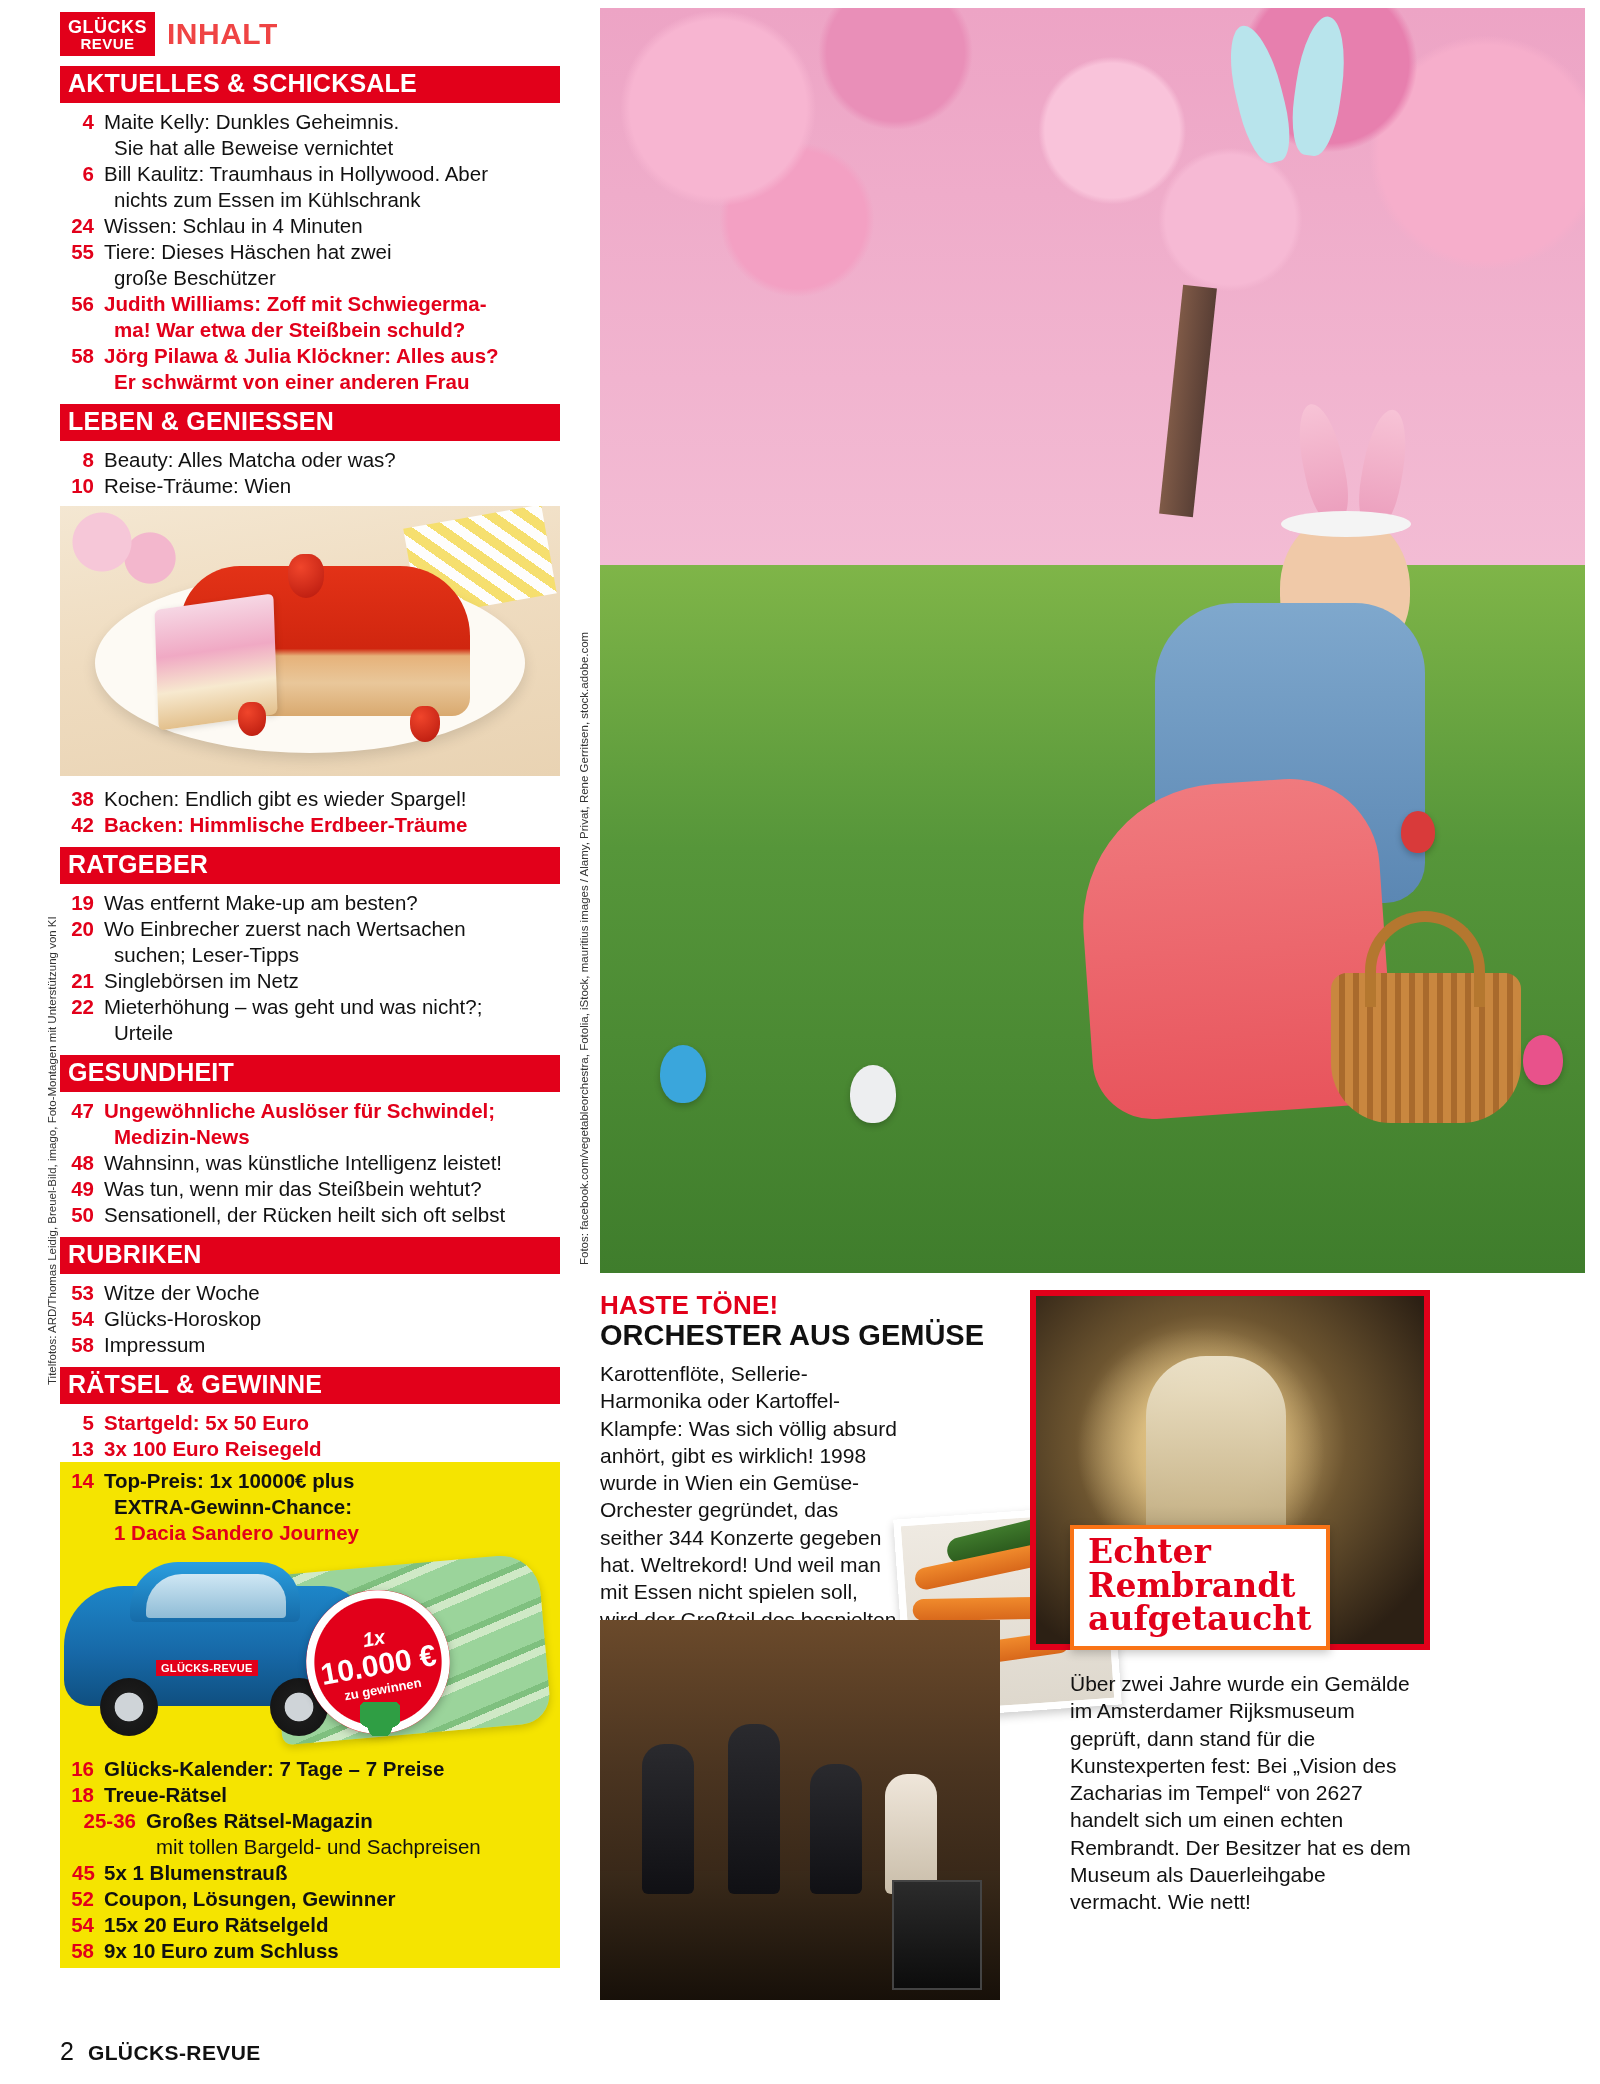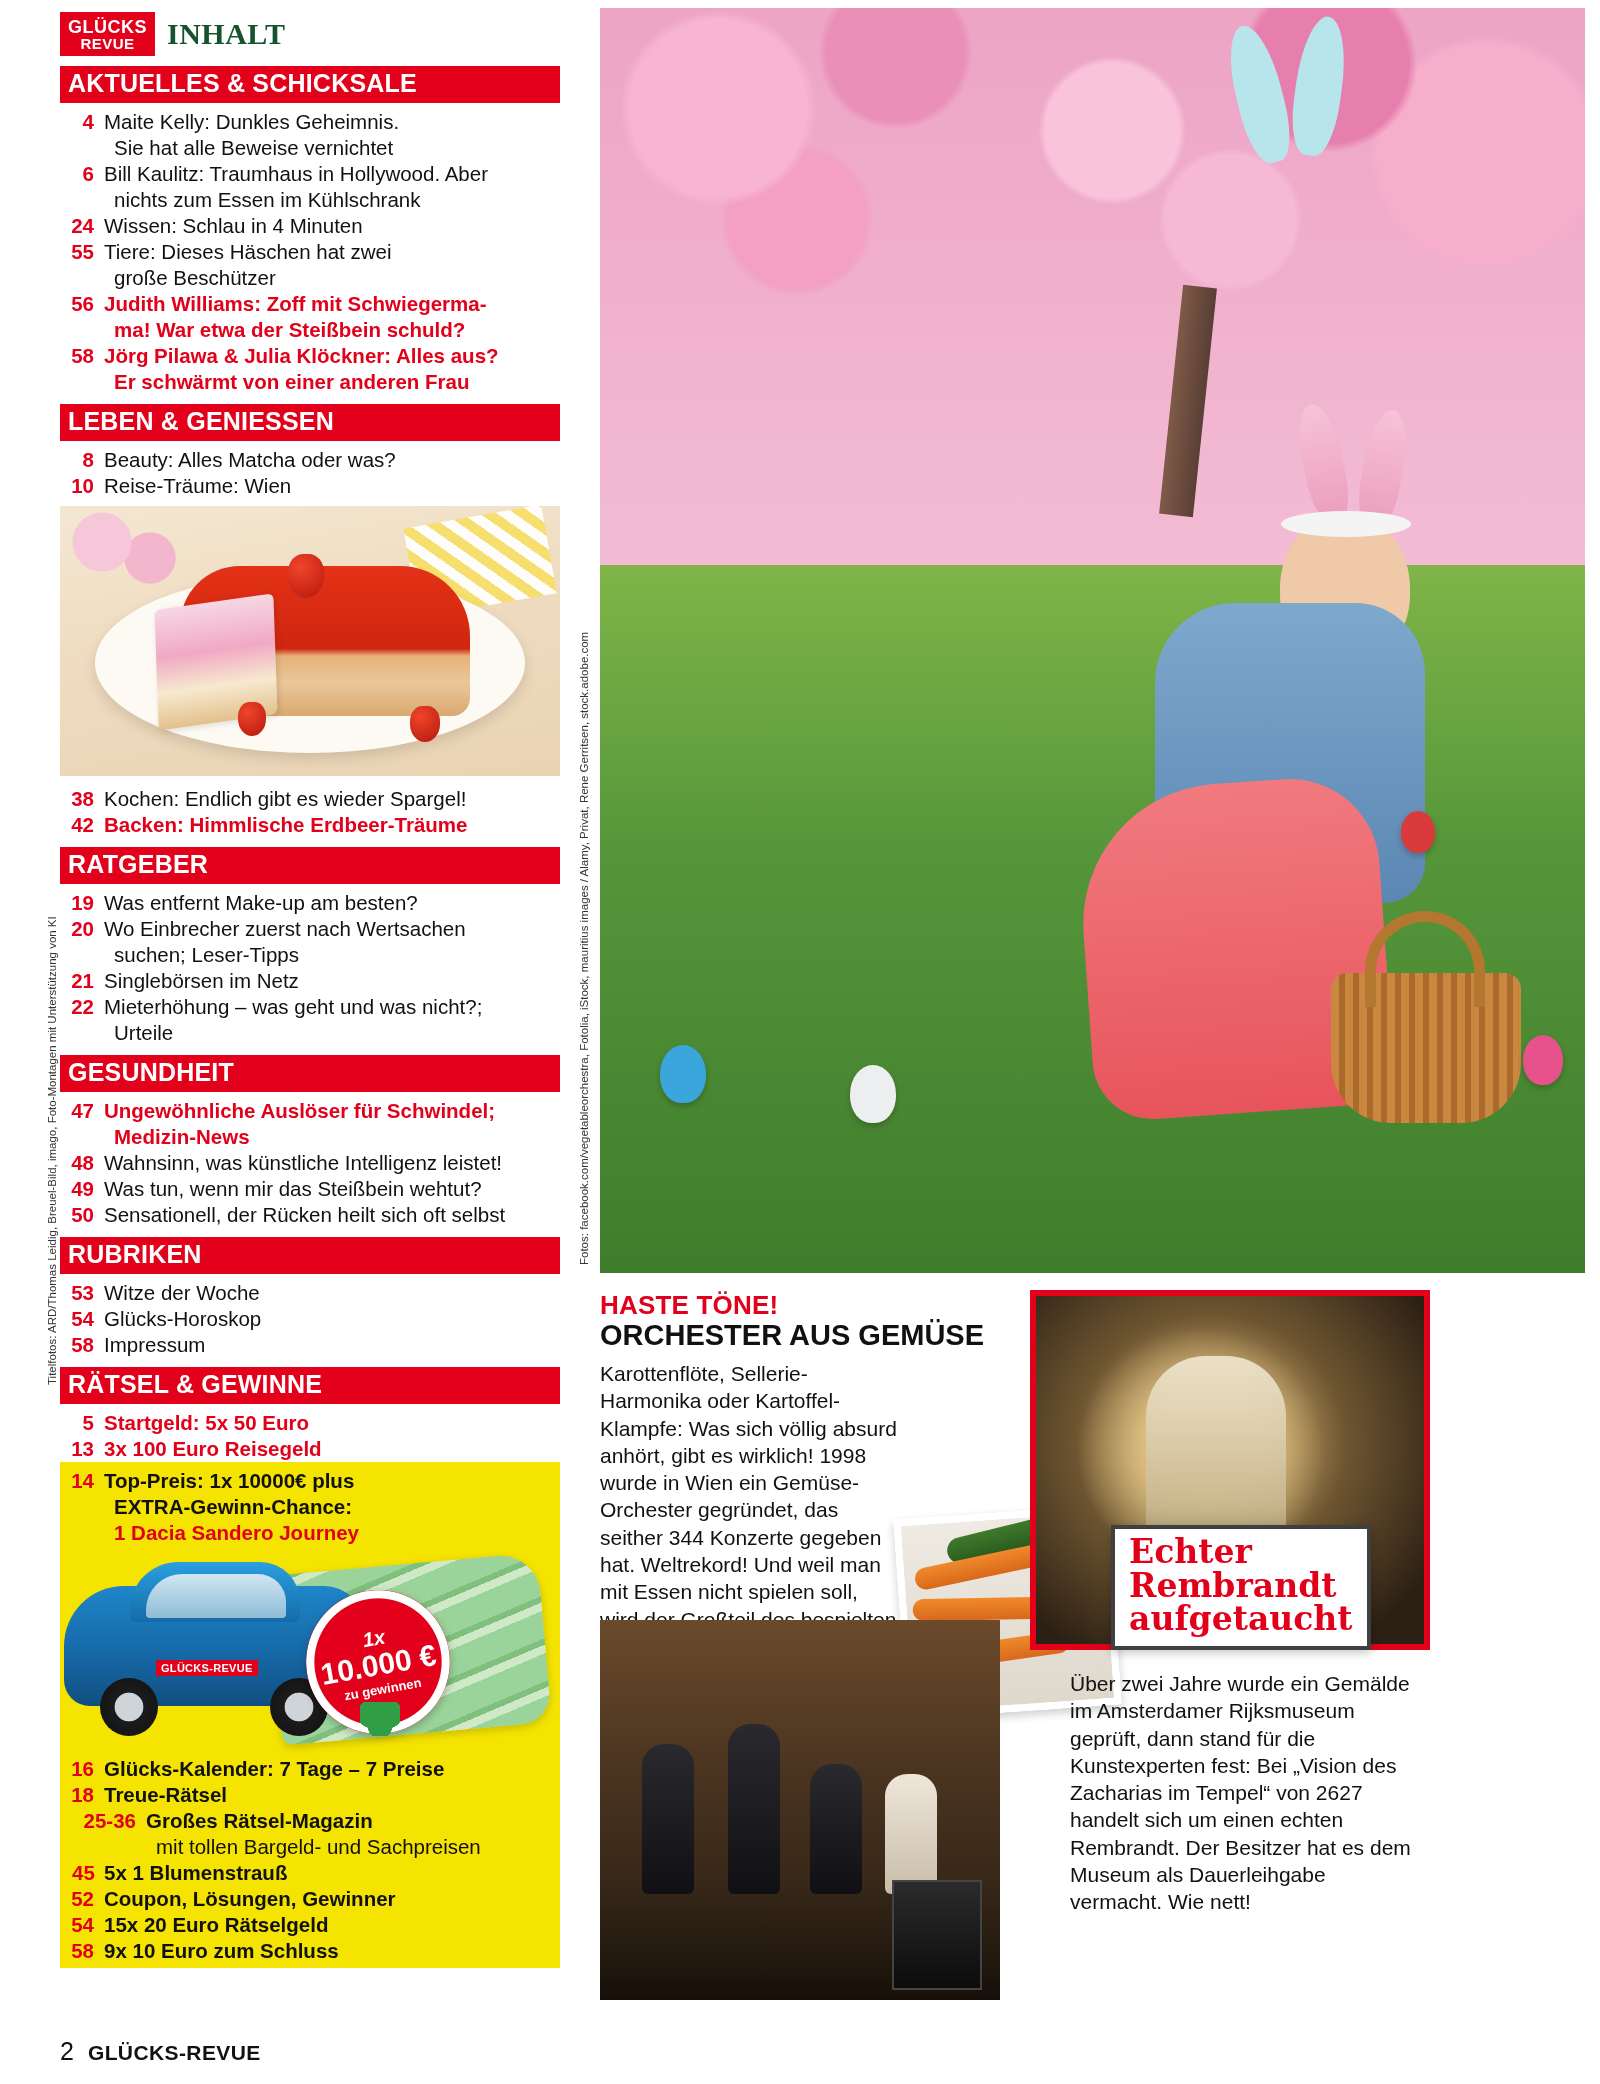--- a/index.html
+++ b/index.html
@@ -40,25 +40,24 @@
     font-weight: bold;
     line-height: 1.0;
     padding: 6px 8px 5px 8px;
     text-align: center;
     font-size: 17px;
     letter-spacing: 0.5px;
   }
   .logo-box .l1 { display: block; font-size: 18px; }
   .logo-box .l2 { display: block; font-size: 15px; }
   .masthead-title {
-    color: #14532d;
+    color: #ef4444;
     font-size: 30px;
     font-weight: bold;
     letter-spacing: 0.5px;
-    font-family: Liberation Serif, serif;
   }
 
   
   .section-bar {
     background: #e2001a;
     color: #ffffff;
     font-size: 25px;
     font-weight: bold;
     padding: 3px 8px 5px 8px;
     letter-spacing: 0.2px;
@@ -500,24 +499,23 @@
   }
   .rembrandt-frame .glow {
     position: absolute; left: 40px; top: 30px;
     width: 250px; height: 250px;
     background: radial-gradient(circle, rgba(255,226,160,0.45) 0 35%, transparent 70%);
   }
   .rembrandt-badge {
     position: absolute;
     left: 470px; top: 235px;
     background: #ffffff;
-    border: 4px solid #404040;
+    border: 4px solid #f97316;
     padding: 6px 14px 10px 14px;
     box-shadow: 0 3px 9px rgba(0,0,0,0.22);
-    margin-left: 41px;
   }
   .rembrandt-badge div {
     color: #e2001a;
     font-family: "DejaVu Serif", serif;
     font-weight: bold;
     font-size: 33px;
     line-height: 1.02;
   }
   .rembrandt-text {
     position: absolute;

